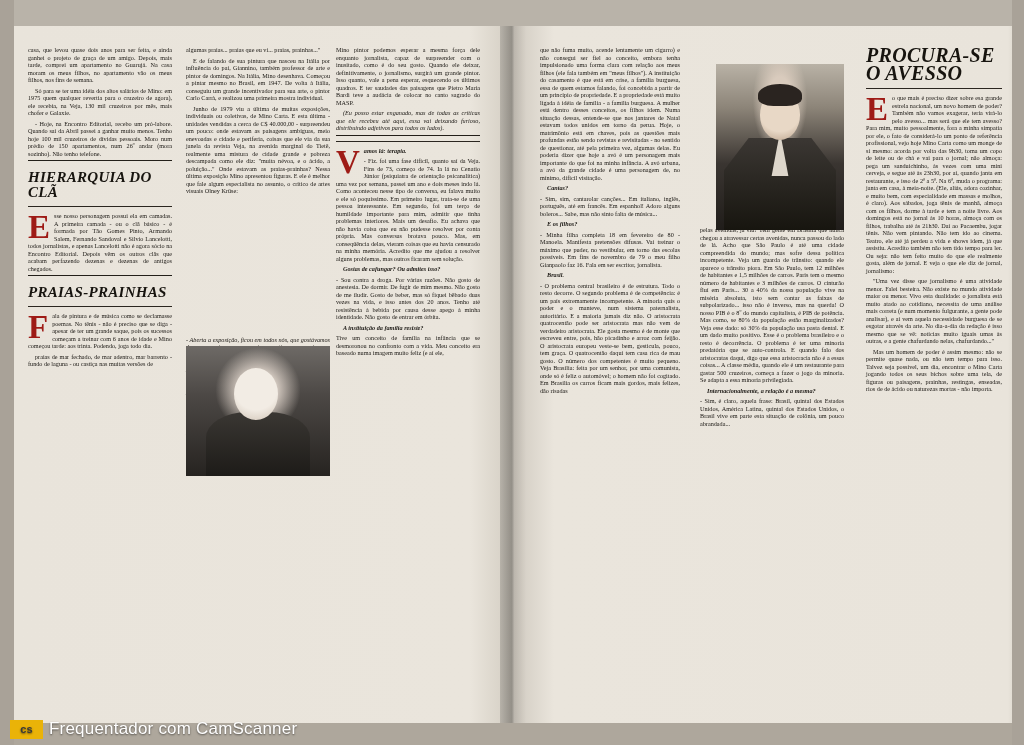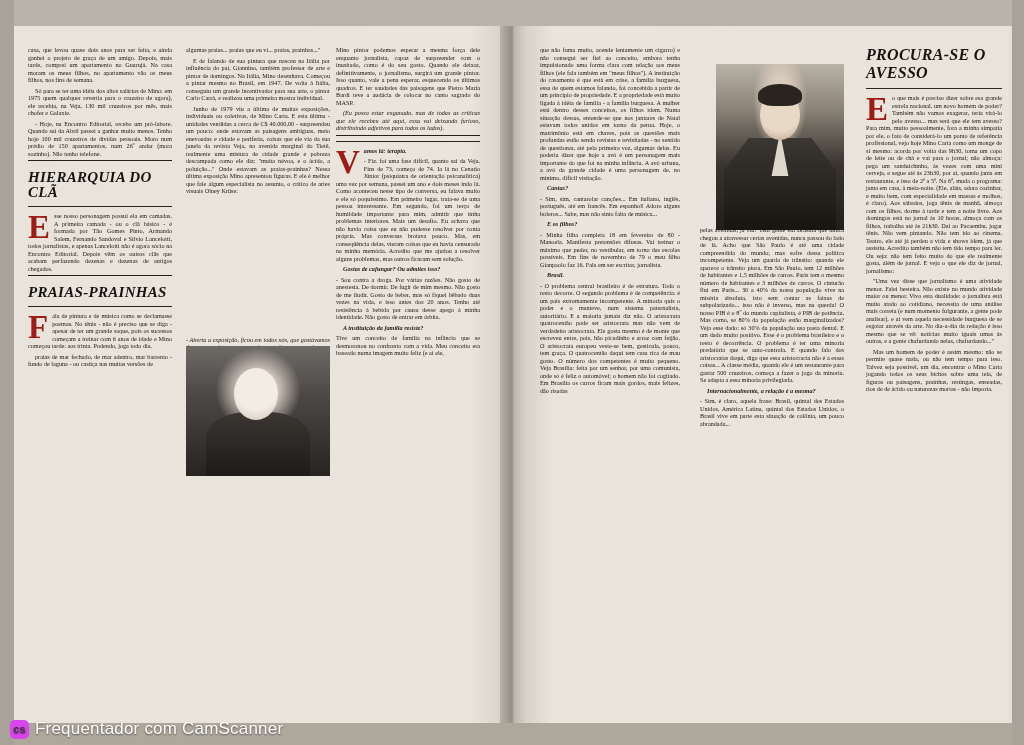--- a/index.html
+++ b/index.html
@@ -151,22 +151,22 @@
   #watermark{
     position:absolute;left:10px;bottom:6px;
     display:flex;align-items:center;gap:6px;
     color:#ffffff;
     font-family:"Liberation Sans", sans-serif;
     font-size:17px;
     letter-spacing:.2px;
     text-shadow:0 1px 2px rgba(0,0,0,.55);
   }
   #cs-badge{
-    width:19px;height:19px;border-radius:5px;
-    background:#d946ef;color:#3a3a3a;
+    width:33px;height:19px;border-radius:0;
+    background:#eab308;color:#3a3a3a;
     font-size:11px;font-weight:bold;
     display:flex;align-items:center;justify-content:center;
     font-family:"Liberation Sans", sans-serif;
   }
 </style>
 </head>
 <body>
 
 <div id="spread">
   <div class="page" id="page-left"></div>
@@ -224,21 +224,21 @@
   </div>
 
   <div class="col" id="c5">
     <div style="height:180px"></div>
     <p class="noind">pelas avenidas, já viu? Tem gente em Brasília que nunca chegou a atravessar certas avenidas, nunca passou do lado de lá. Acho que São Paulo é até uma cidade compreendida do mundo; mas sofre dessa política incompetente. Veja um guarda de trânsito: quando ele aparece o trânsito piora. Em São Paulo, tem 12 milhões de habitantes e 1,5 milhões de carros. Paris tem o mesmo número de habitantes e 3 milhões de carros. O cinturão fluí em Paris... 30 a 40% da nossa população vive na miséria absoluta, isto sem contar as faixas de subpolarizado... isso não é inverso, mas na querda! O nosso PIB é o 8º do mundo capitalista, é PIB de potência. Mas como, se 80% da população estão marginalizados? Veja esse dado: só 30% da população usa pasta dental. E um dado muito positivo. Esse é o problema brasileiro e o resto é decorrência. O problema é ter uma minoria predatória que se auto-controla. E quando falo dos aristocratas daqui, digo que essa aristocracia não é a essas coisas... A classe média, quando ele é um restaurante para gastar 500 cruzeiros, começa a fazer o jogo da minoria. Se adapta a essa minoria privilegiada.</p>
     <p class="qhead">Internacionalmente, a relação é a mesma?</p>
     <p class="noind">- Sim, é claro, aquela frase: Brasil, quintal dos Estados Unidos, América Latina, quintal dos Estados Unidos, o Brasil vive em parte esta situação de colônia, um pouco abrandada...</p>
   </div>
 
   <div class="col" id="c6">
-    <div class="headline big" style="margin-top:0;font-size:16px;line-height:18px;">PROCURA-SE O AVESSO</div>
+    <div class="headline big" style="margin-top:0;font-size:20px;line-height:18px;">PROCURA-SE O AVESSO</div>
     <div class="rule"></div>
     <p class="noind"><span class="dropcap">E</span><span>o que mais é preciso dizer sobre esa grande estrela nacional, um novo homem de poder? Também não vamos exagerar, teria virá-lo pelo avesso... mas será que ele tem avesso? Para mim, muito pessoalmente, fora a minha simpatia por ele, o fato de considerá-lo um ponto de referência profissional, vejo hoje Mino Carta como um monge de si mesmo: acorda por volta das 9h30, toma um copo de leite ou de chá e vai para o jornal; não almoça: pega um sanduichinho, às vezes com uma mini cerveja, e segue até às 23h30, por aí, quando janta em restaurante, e isso de 2ª a 5ª. Na 6ª, muda o programa: janta em casa, à meia-noite. (Ele, aliás, adora cozinhar, e muito bem, com especialidade em massas e molhos, é claro). Aos sábados, joga tênis de manhã, almoça com os filhos, dorme à tarde e tem a noite livre. Aos domingos está no jornal às 10 horas, almoça com os filhos, trabalha até às 21h30. Daí ao Pacaembu, jogar tênis. Não vem pintando. Não tem ido ao cinema. Teatro, ele até já perdeu a vida e shows idem, já que assistiu. Acredito também não tem tido tempo para ler. Ou seja: não tem feito muito do que ele realmente gosta, além de jornal. E veja o que ele diz de jornal, jornalismo:</span></p>
     <p>"Uma vez disse que jornalismo é uma atividade menor. Falei besteira. Não existe no mundo atividade maior ou menor. Vivo esta dualidade: o jornalista está muito atado ao cotidiano, necessita de uma análise mais correta (e num momento fulgurante, a gente pode analisar), e aí vem aquela necessidade burguesa de se esgotar através da arte. No dia-a-dia da redação é isso mesmo que se vê: notícias muito iguais umas às outras, e a gente chafurdando nelas, chafurdando..."</p>
     <p>Mas um homem de poder é assim mesmo: não se permite quase nada, ou não tem tempo para isso. Talvez seja possível, um dia, encontrar o Mino Carta jogando todos os seus bichos sobre uma tela, de figuras ou paisagens, prainhas, restingas, enseadas, rios de de ácido ou naturezas mortas - não importa.</p>
   </div>
 
   <div class="photo" id="photo-clown">
     <div class="ph-bg"></div>
     <div id="clown-body"></div>
     <div class="figure-face" id="clown-face"></div>

